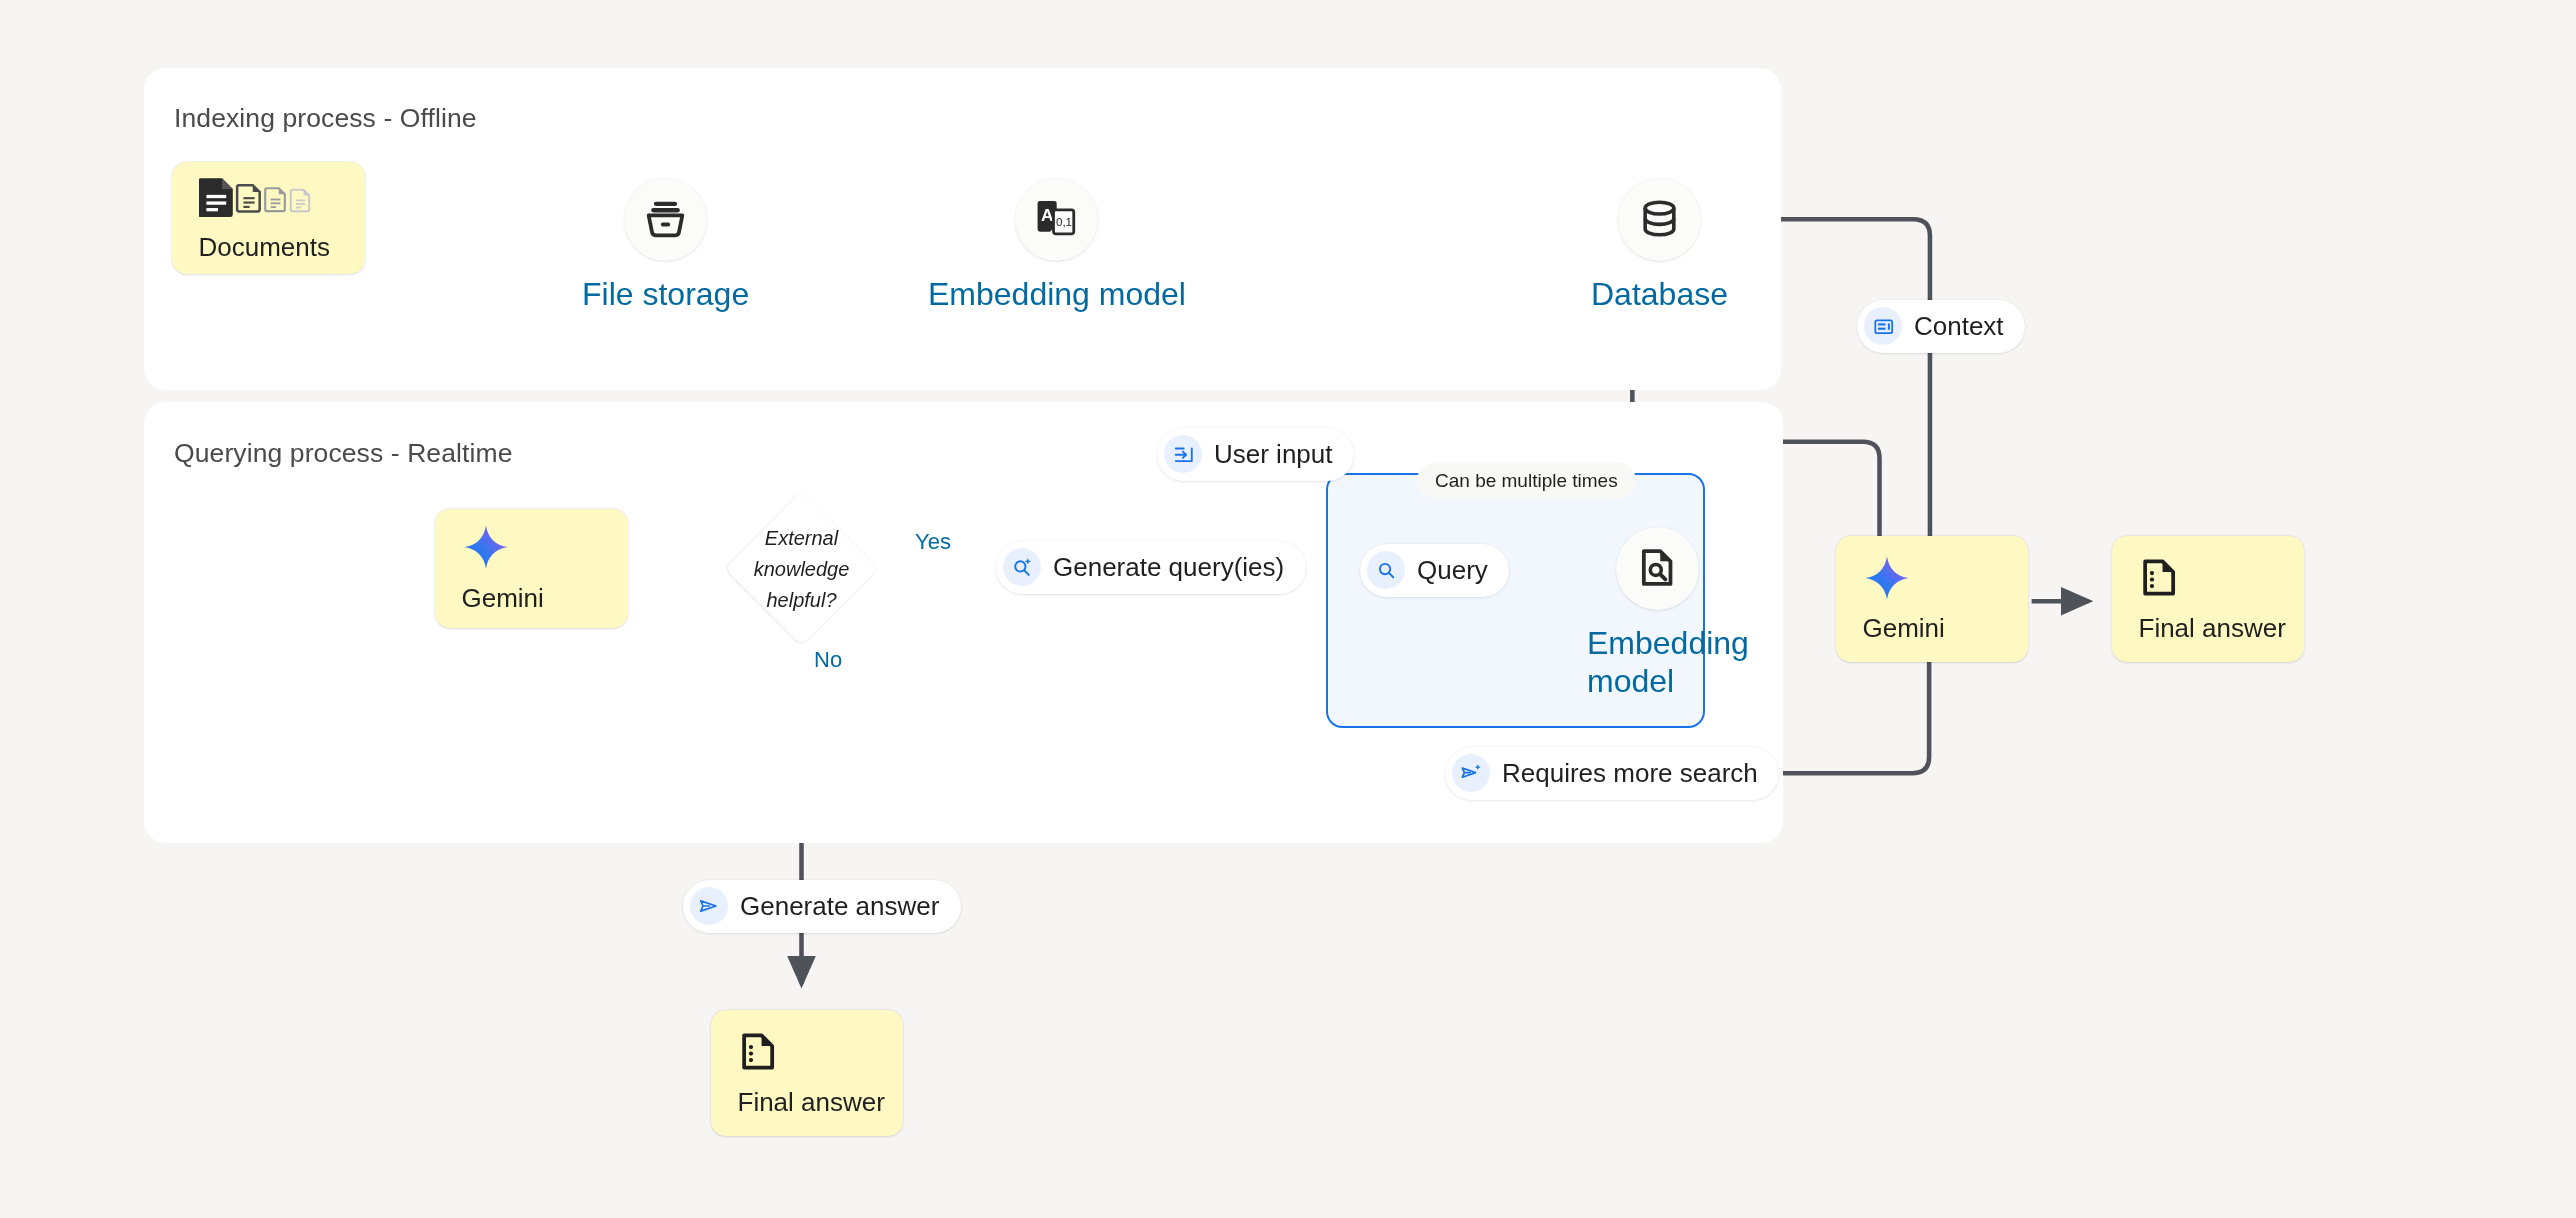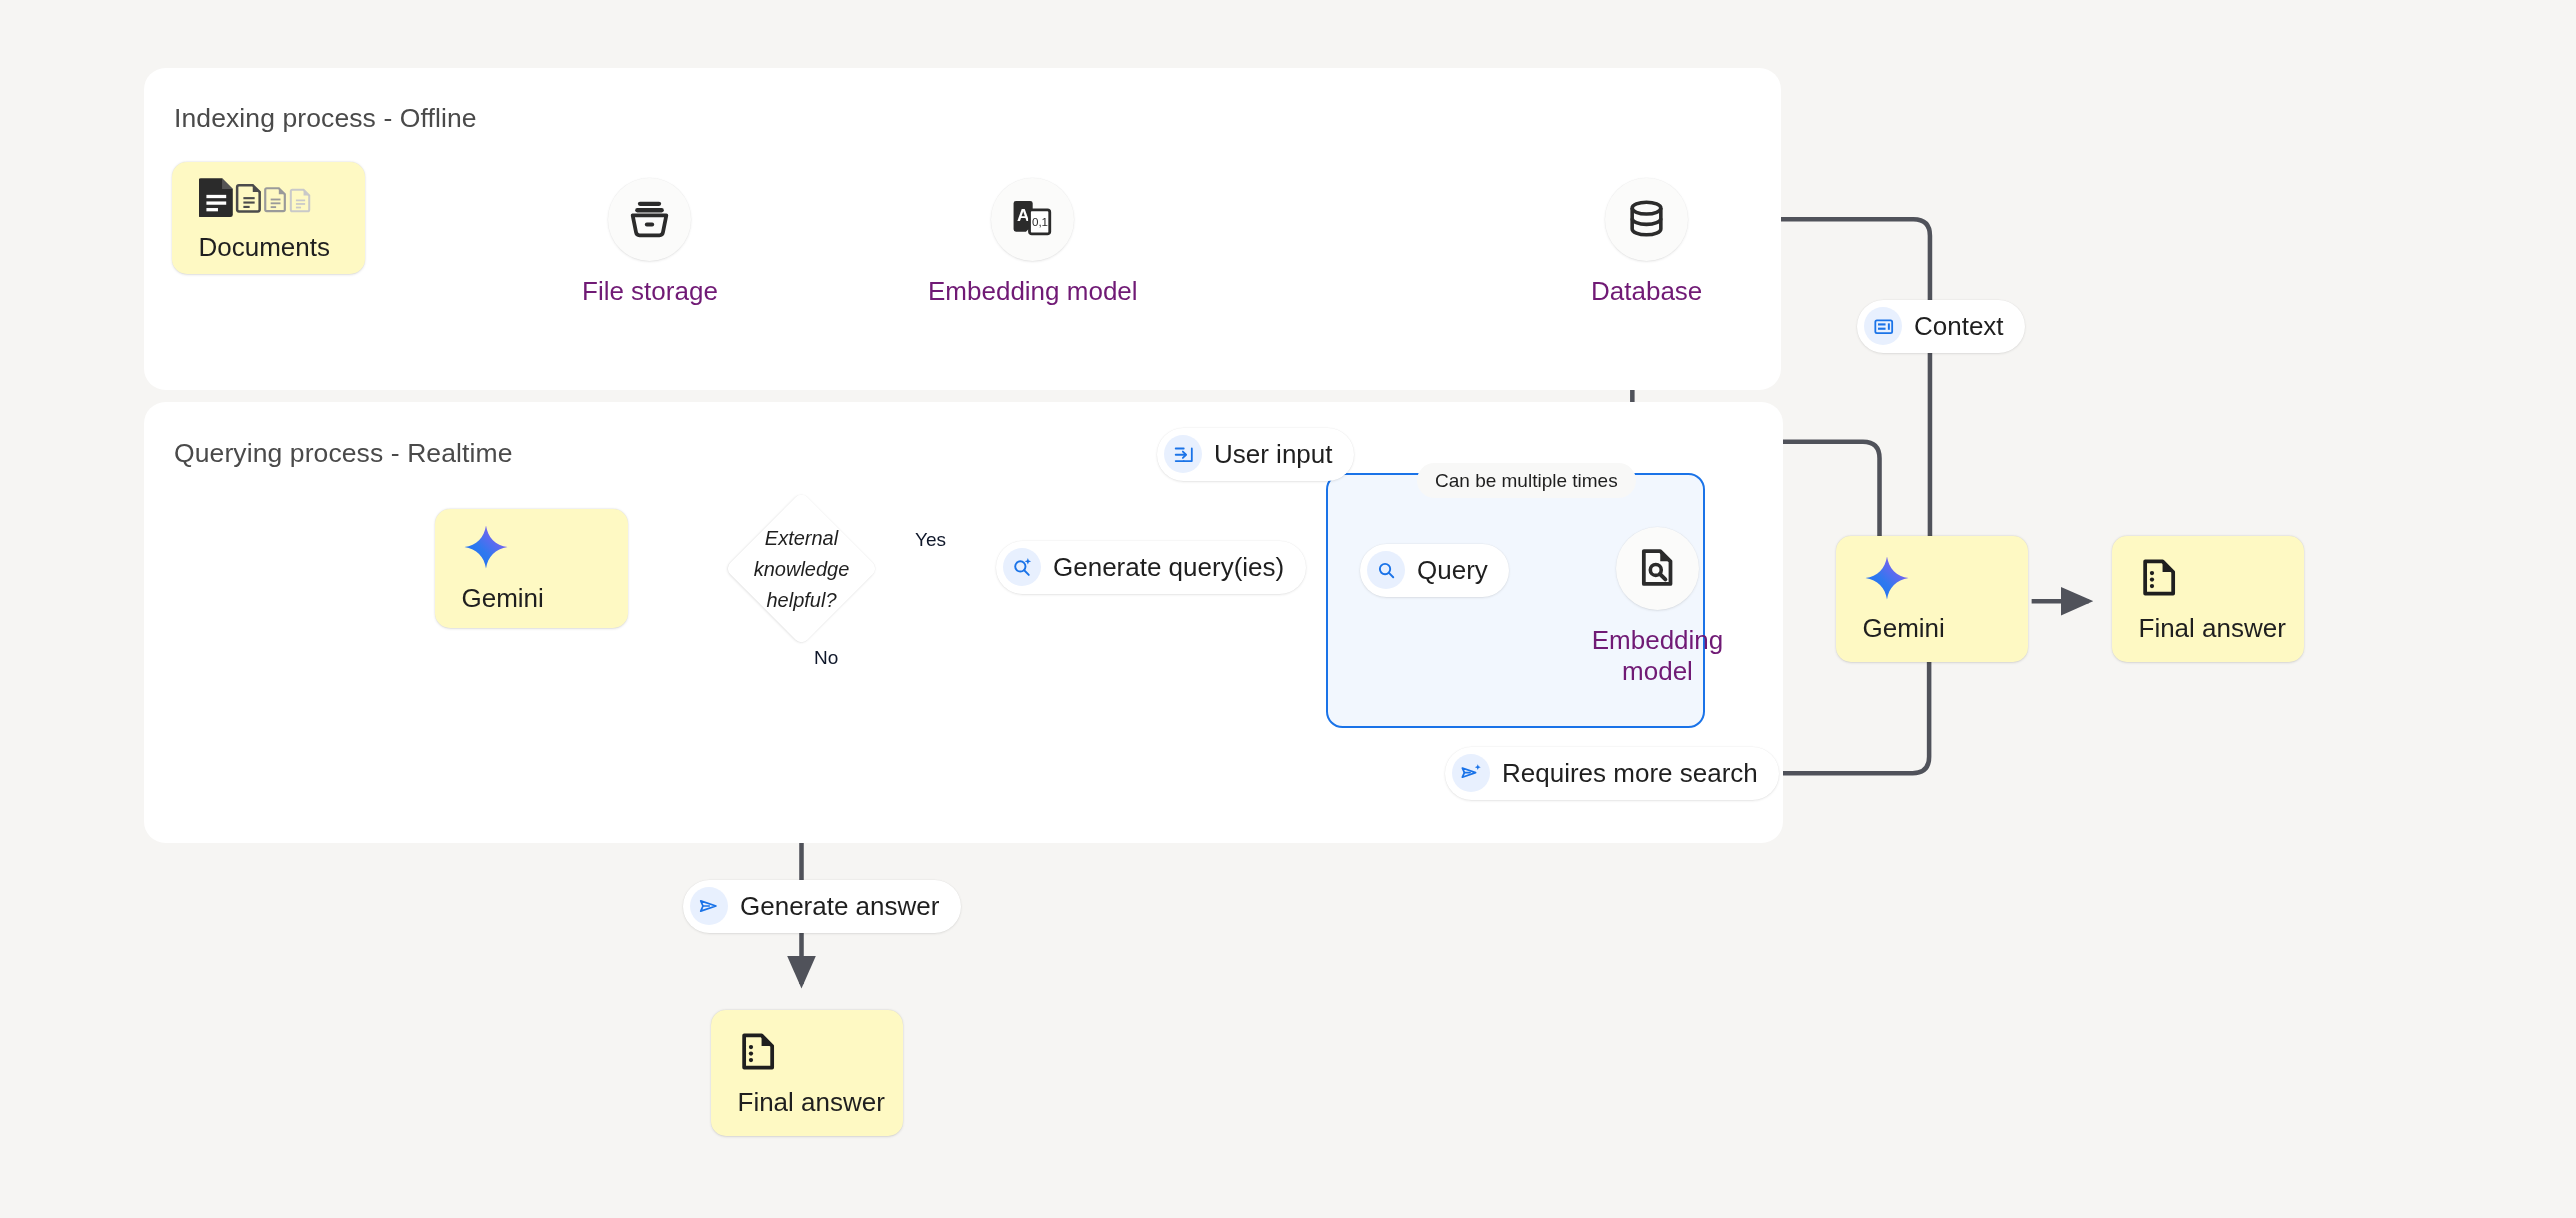--- a/index.html
+++ b/index.html
@@ -42,21 +42,21 @@
   }
 
   
   .circ-node { position: absolute; display: flex; flex-direction: column; align-items: center; }
   .circ {
     width: 83px; height: 83px; border-radius: 50%;
     background: #fbfbfa;
     box-shadow: 0 0.8px 2.5px rgba(0,0,0,.10), 0 0 0 0.4px rgba(0,0,0,.03);
     display: flex; align-items: center; justify-content: center;
   }
-  .circ-lbl { margin-top: 15px; font-size: 26px; color: #701a75; text-align: center; white-space: nowrap; }
+  .circ-lbl { margin-top: 15px; font-size: 32px; color: #0369a1; text-align: left; white-space: nowrap; }
   .circ-lbl.wrap { white-space: normal; line-height: 1.18; width: 141px; }
 
   
   .pill {
     position: absolute;
     display: flex; align-items: center;
     background: #fff;
     border-radius: 826px;
     box-shadow: 0 0.8px 2.5px rgba(0,0,0,.11), 0 0 0 0.4px rgba(0,0,0,.035);
     padding: 7.4px 21.5px 7.4px 7.4px;
@@ -102,21 +102,21 @@
   .loopbox {
     position: absolute;
     background: #f2f7fe;
     border: 2.1px solid #1a73e8;
     border-radius: 16.5px;
   }
 
   
   .edge-lbl {
     position: absolute;
-    font-size: 19px; color: #0f172a; white-space: nowrap;
+    font-size: 22px; color: #0369a1; white-space: nowrap;
   }
 
   svg.wires { position: absolute; left: 0; top: 0; width: 2576px; height: 1219px; overflow: visible; pointer-events: none; }
 </style>
 </head>
 <body>
 
 <div id="stage">
 
   <svg class="wires" viewBox="0 0 3116 1474">

